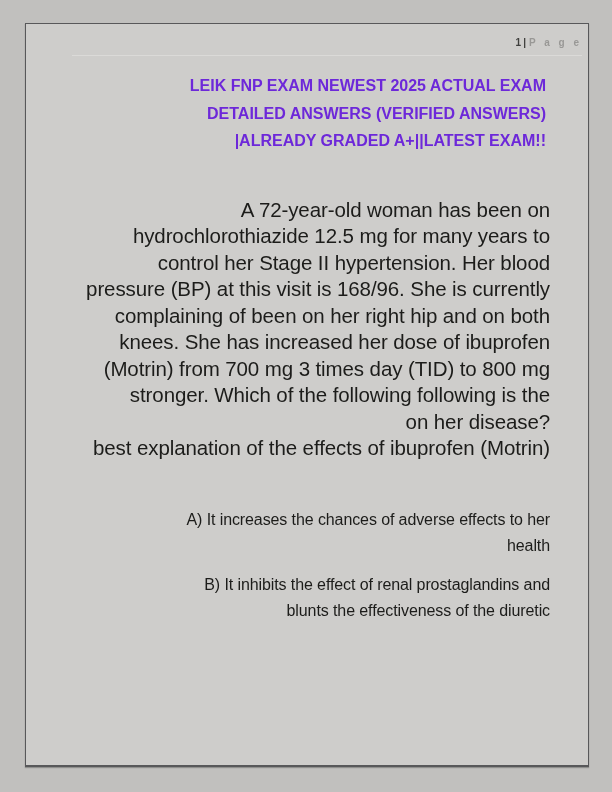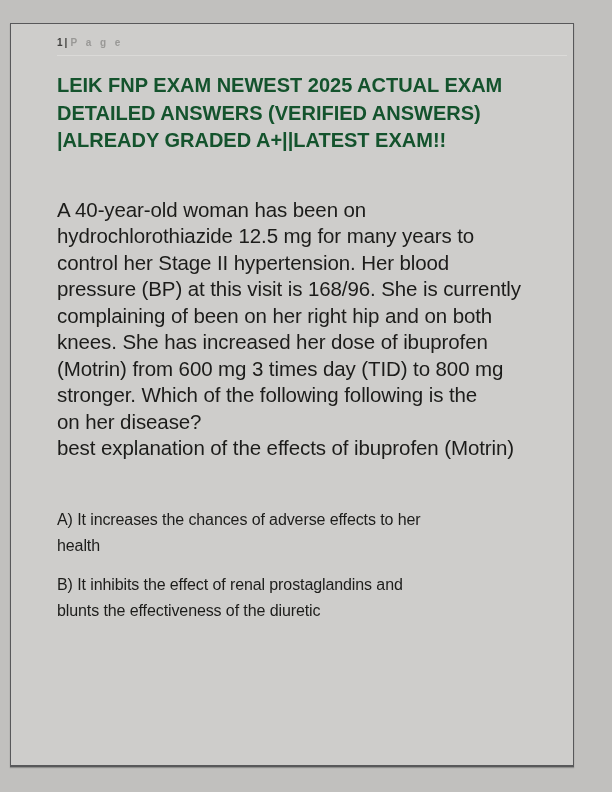--- a/index.html
+++ b/index.html
@@ -9,52 +9,53 @@
   body {
     width: 612px;
     height: 792px;
     background: #c1c0be;
     font-family: "Liberation Sans", "DejaVu Sans", sans-serif;
     overflow: hidden;
     position: relative;
   }
   .page {
     position: absolute;
-    left: 10px;
+    left: 25px;
     top: 23px;
     width: 562px;
     height: 741px;
     background: #cecdcb;
     border: 1px solid #58585a;
     border-bottom-width: 2px;
     box-shadow: 0 1px 1px rgba(0,0,0,0.25);
     box-sizing: content-box;
+    text-align: right;
   }
   .page-header {
     margin: 13px 6px 0 46px;
     padding-bottom: 6px;
     border-bottom: 1px solid #dbdad8;
     font-size: 10px;
     line-height: 12px;
     font-weight: bold;
     color: #3f3f3d;
   }
   .page-header .sep {
     margin: 0 3px 0 2px;
   }
   .page-header .muted {
     color: #999896;
     letter-spacing: 3px;
   }
   .doc-title {
     margin: 16px 42px 0 46px;
-    font-size: 20px;
+    font-size: 16px;
     line-height: 27.5px;
     font-weight: bold;
-    color: #14532d;
+    color: #6d28d9;
   }
   .question {
     margin: 42px 38px 0 46px;
     font-size: 20.5px;
     line-height: 26.5px;
     color: #1c1c1a;
     letter-spacing: -0.1px;
   }
   .option {
     margin: 45px 38px 0 46px;
@@ -79,27 +80,27 @@
     <span>1</span><span class="sep">|</span><span class="muted">P a g e</span>
   </div>
 
   <div class="doc-title">
     <div class="line">LEIK FNP EXAM NEWEST 2025 ACTUAL EXAM</div>
     <div class="line">DETAILED ANSWERS (VERIFIED ANSWERS)</div>
     <div class="line">|ALREADY GRADED A+||LATEST EXAM!!</div>
   </div>
 
   <div class="question">
-    <div class="line">A 40-year-old woman has been on</div>
+    <div class="line">A 72-year-old woman has been on</div>
     <div class="line">hydrochlorothiazide 12.5 mg for many years to</div>
     <div class="line">control her Stage II hypertension. Her blood</div>
     <div class="line">pressure (BP) at this visit is 168/96. She is currently</div>
     <div class="line">complaining of been on her right hip and on both</div>
     <div class="line">knees. She has increased her dose of ibuprofen</div>
-    <div class="line">(Motrin) from 600 mg 3 times day (TID) to 800 mg</div>
+    <div class="line">(Motrin) from 700 mg 3 times day (TID) to 800 mg</div>
     <div class="line">stronger. Which of the following following is the</div>
     <div class="line">on her disease?</div>
     <div class="line">best explanation of the effects of ibuprofen (Motrin)</div>
   </div>
 
   <div class="option">
     <div class="line">A) It increases the chances of adverse effects to her</div>
     <div class="line">health</div>
   </div>
 

